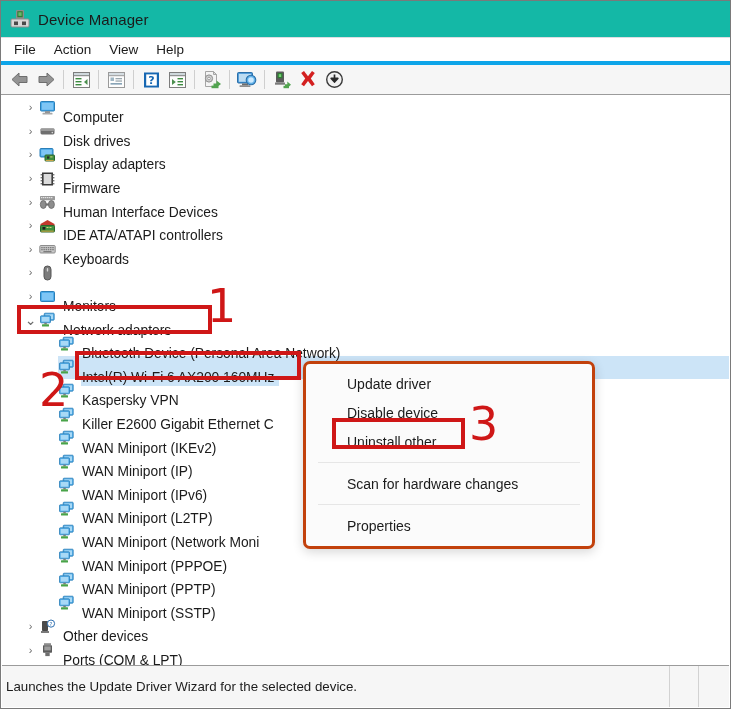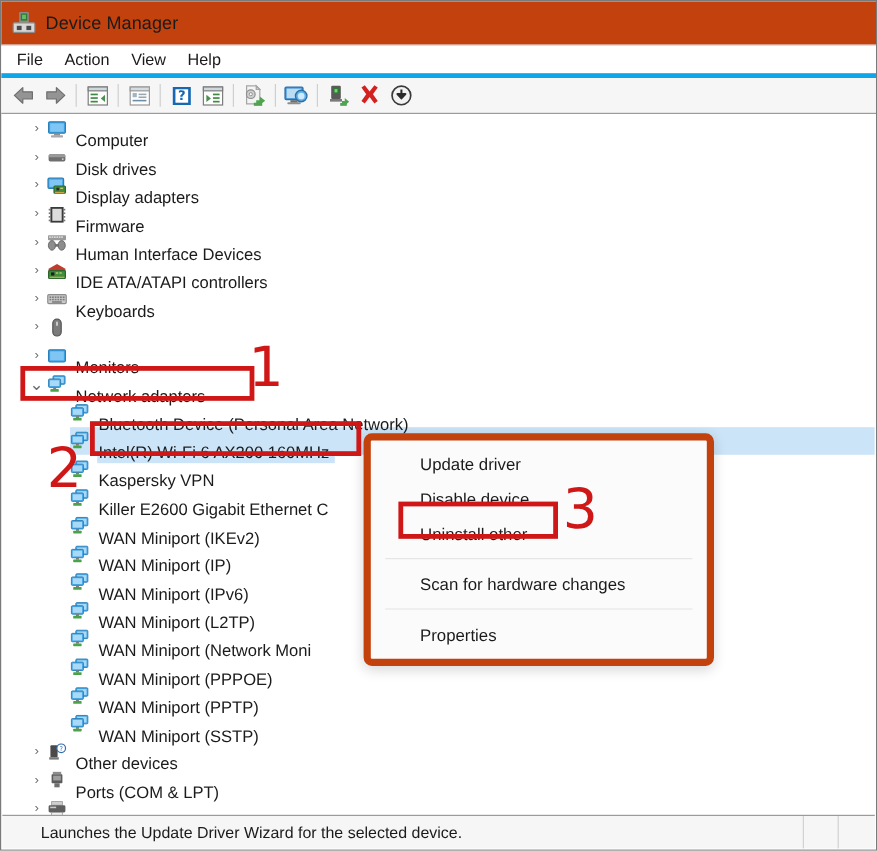--- a/index.html
+++ b/index.html
@@ -20,21 +20,21 @@
     box-sizing: border-box;
     overflow: hidden;
   }
 
   
   .titlebar {
     position: absolute;
     left: 0; top: 0;
     width: 100%;
     height: 37px;
-    background: #c2410c;
+    background: #14b8a6;
     border-bottom: 1px solid #dedde2;
     display: flex;
     align-items: center;
     box-sizing: border-box;
     text-align: right;
   }
   .title-icon {
     width: 22px;
     height: 22px;
     margin-left: 8px;
@@ -148,21 +148,21 @@
   
   .ic { width: 100%; height: 100%; display: block; }
 
   
   .ctxmenu {
     position: absolute;
     left: 302px;
     top: 360px;
     width: 292px;
     background: #fbfbfb;
-    border: 6px solid #c2410c;
+    border: 3px solid #c2410c;
     border-radius: 7px;
     box-shadow: 0 3px 11px rgba(0,0,0,.16);
     padding: 5px 0 6px 0;
     box-sizing: border-box;
   }
   .ctx-item {
     height: 29px;
     display: flex;
     align-items: center;
     padding-left: 41px;
@@ -176,27 +176,26 @@
     background: #e6e6e6;
     margin: 6px 12px 6px 12px;
   }
 
   
   .statusbar {
     position: absolute;
     left: 1px;
     right: 1px;
     bottom: 1px;
-    height: 28px;
+    height: 42px;
     background: #f6f6f6;
     border-top: 1px solid #9b9b9b;
     display: flex;
     align-items: center;
     box-sizing: border-box;
-    padding-left: 28px;
   }
   .status-text {
     font-size: 13.3px;
     color: #1b1b1b;
     padding-left: 4px;
     flex: 1;
   }
   .status-cell {
     width: 28px;
     height: 100%;

